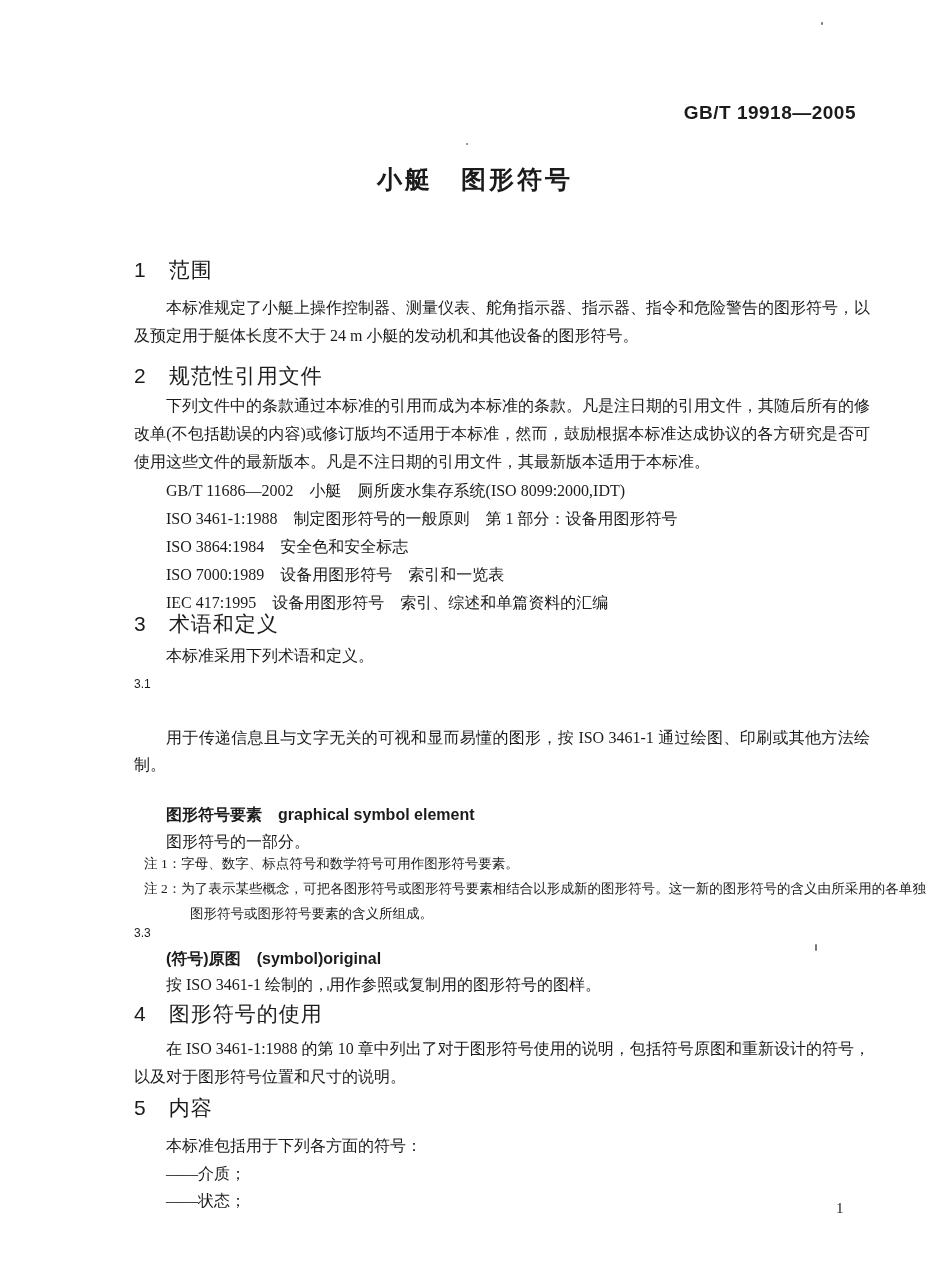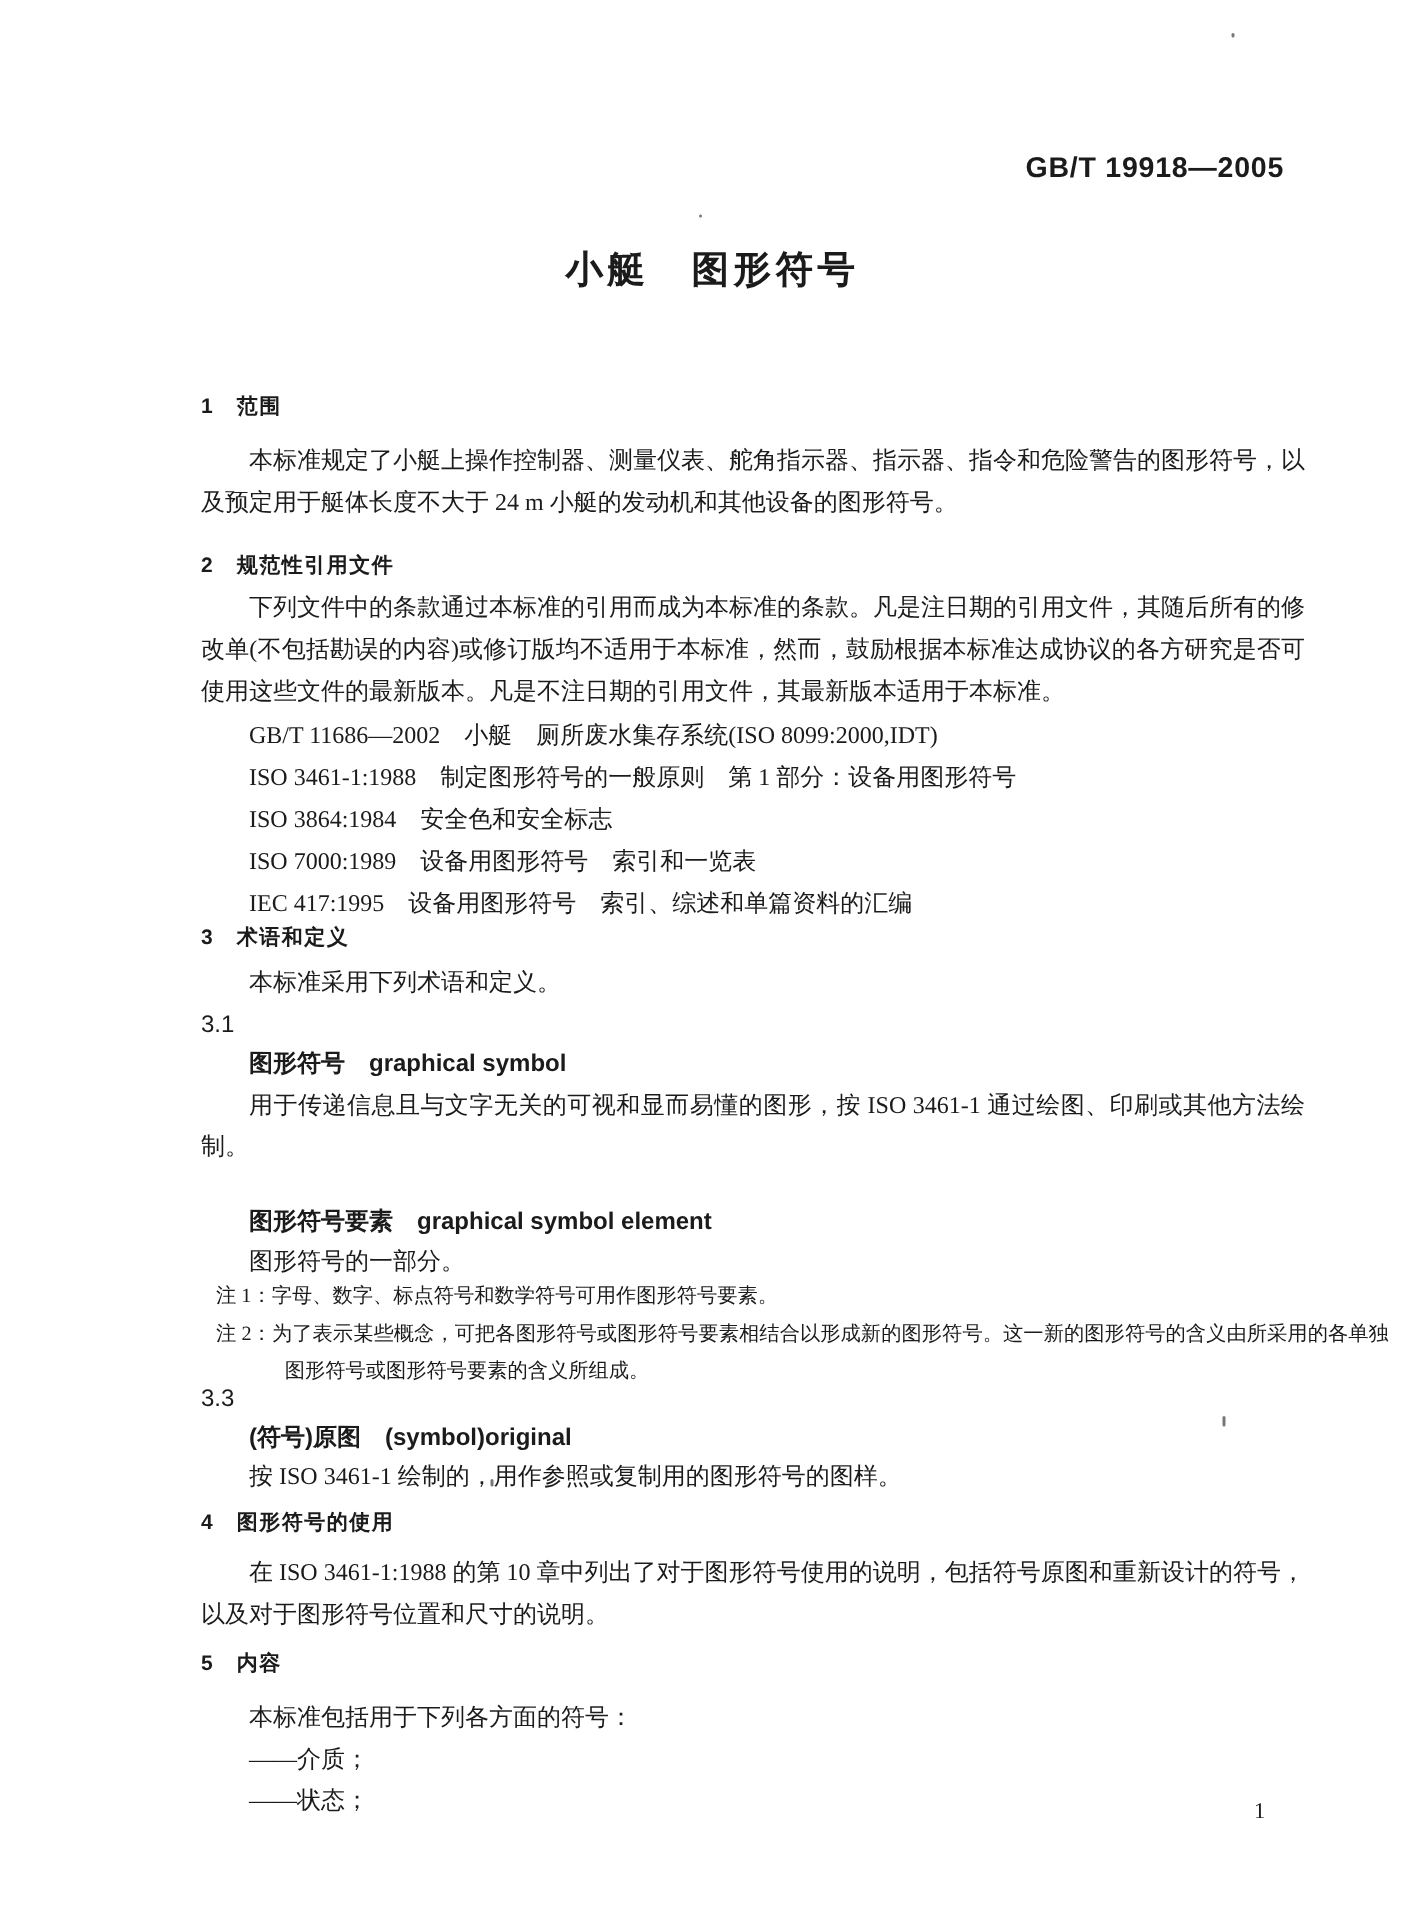--- a/index.html
+++ b/index.html
@@ -23,35 +23,35 @@
     top: 163px; left: 0; width: 100%;
     text-align: center;
     font-family: "Liberation Sans", "DejaVu Sans", sans-serif;
     font-weight: bold; font-size: 25px; letter-spacing: 3px;
   }
 
   .blk { left: 134px; width: 736px; }
 
   .sec-heading {
     font-family: "Liberation Sans", "DejaVu Sans", sans-serif;
-    font-weight: bold; font-size: 14px; letter-spacing: 1px;
+    font-weight: normal; font-size: 21px; letter-spacing: 1px;
     line-height: 28px;
   }
   .para {
     font-size: 16px; line-height: 28px;
     text-align: justify; text-indent: 2em;
     margin: 0;
   }
   .ref-line {
     font-size: 16px; line-height: 28px;
     padding-left: 2em; margin: 0;
     white-space: nowrap;
   }
   .term-num {
-    font-size: 16px; line-height: 24px;
+    font-size: 12px; line-height: 24px;
     font-family: "Liberation Sans", "DejaVu Sans", sans-serif;
   }
   .term-line {
     font-family: "Liberation Sans", "DejaVu Sans", sans-serif;
     font-weight: bold; font-size: 16px; line-height: 25px;
     padding-left: 2em;
   }
   .def { font-size: 16px; line-height: 27px; text-align: justify; text-indent: 2em; margin: 0; }
   .note {
     font-size: 13.5px; line-height: 25px;
@@ -82,21 +82,20 @@
     <p class="ref-line">ISO 3461-1:1988　制定图形符号的一般原则　第 1 部分：设备用图形符号</p>
     <p class="ref-line">ISO 3864:1984　安全色和安全标志</p>
     <p class="ref-line">ISO 7000:1989　设备用图形符号　索引和一览表</p>
     <p class="ref-line">IEC 417:1995　设备用图形符号　索引、综述和单篇资料的汇编</p>
   </div>
 
   <div class="abs blk sec-heading" style="top:610px">3　术语和定义</div>
   <p class="abs blk para" style="top:642px">本标准采用下列术语和定义。</p>
 
   <div class="abs blk term-num" style="top:672px">3.1</div>
-  <div class="abs blk term-line" style="top:697px">图形符号　graphical symbol</div>
   <p class="abs blk def" style="top:724px">用于传递信息且与文字无关的可视和显而易懂的图形，按 ISO 3461-1 通过绘图、印刷或其他方法绘制。</p>
 
   <div class="abs blk term-line" style="top:802px">图形符号要素　graphical symbol element</div>
   <p class="abs blk def" style="top:828px">图形符号的一部分。</p>
   <p class="abs blk note" style="top:851px">注 1：字母、数字、标点符号和数学符号可用作图形符号要素。</p>
   <p class="abs blk note hanging" style="top:876px">注 2：为了表示某些概念，可把各图形符号或图形符号要素相结合以形成新的图形符号。这一新的图形符号的含义由所采用的各单独图形符号或图形符号要素的含义所组成。</p>
 
   <div class="abs blk term-num" style="top:921px">3.3</div>
   <div class="abs blk term-line" style="top:946px">(符号)原图　(symbol)original</div>
   <p class="abs blk def" style="top:971px">按 ISO 3461-1 绘制的，用作参照或复制用的图形符号的图样。</p>

